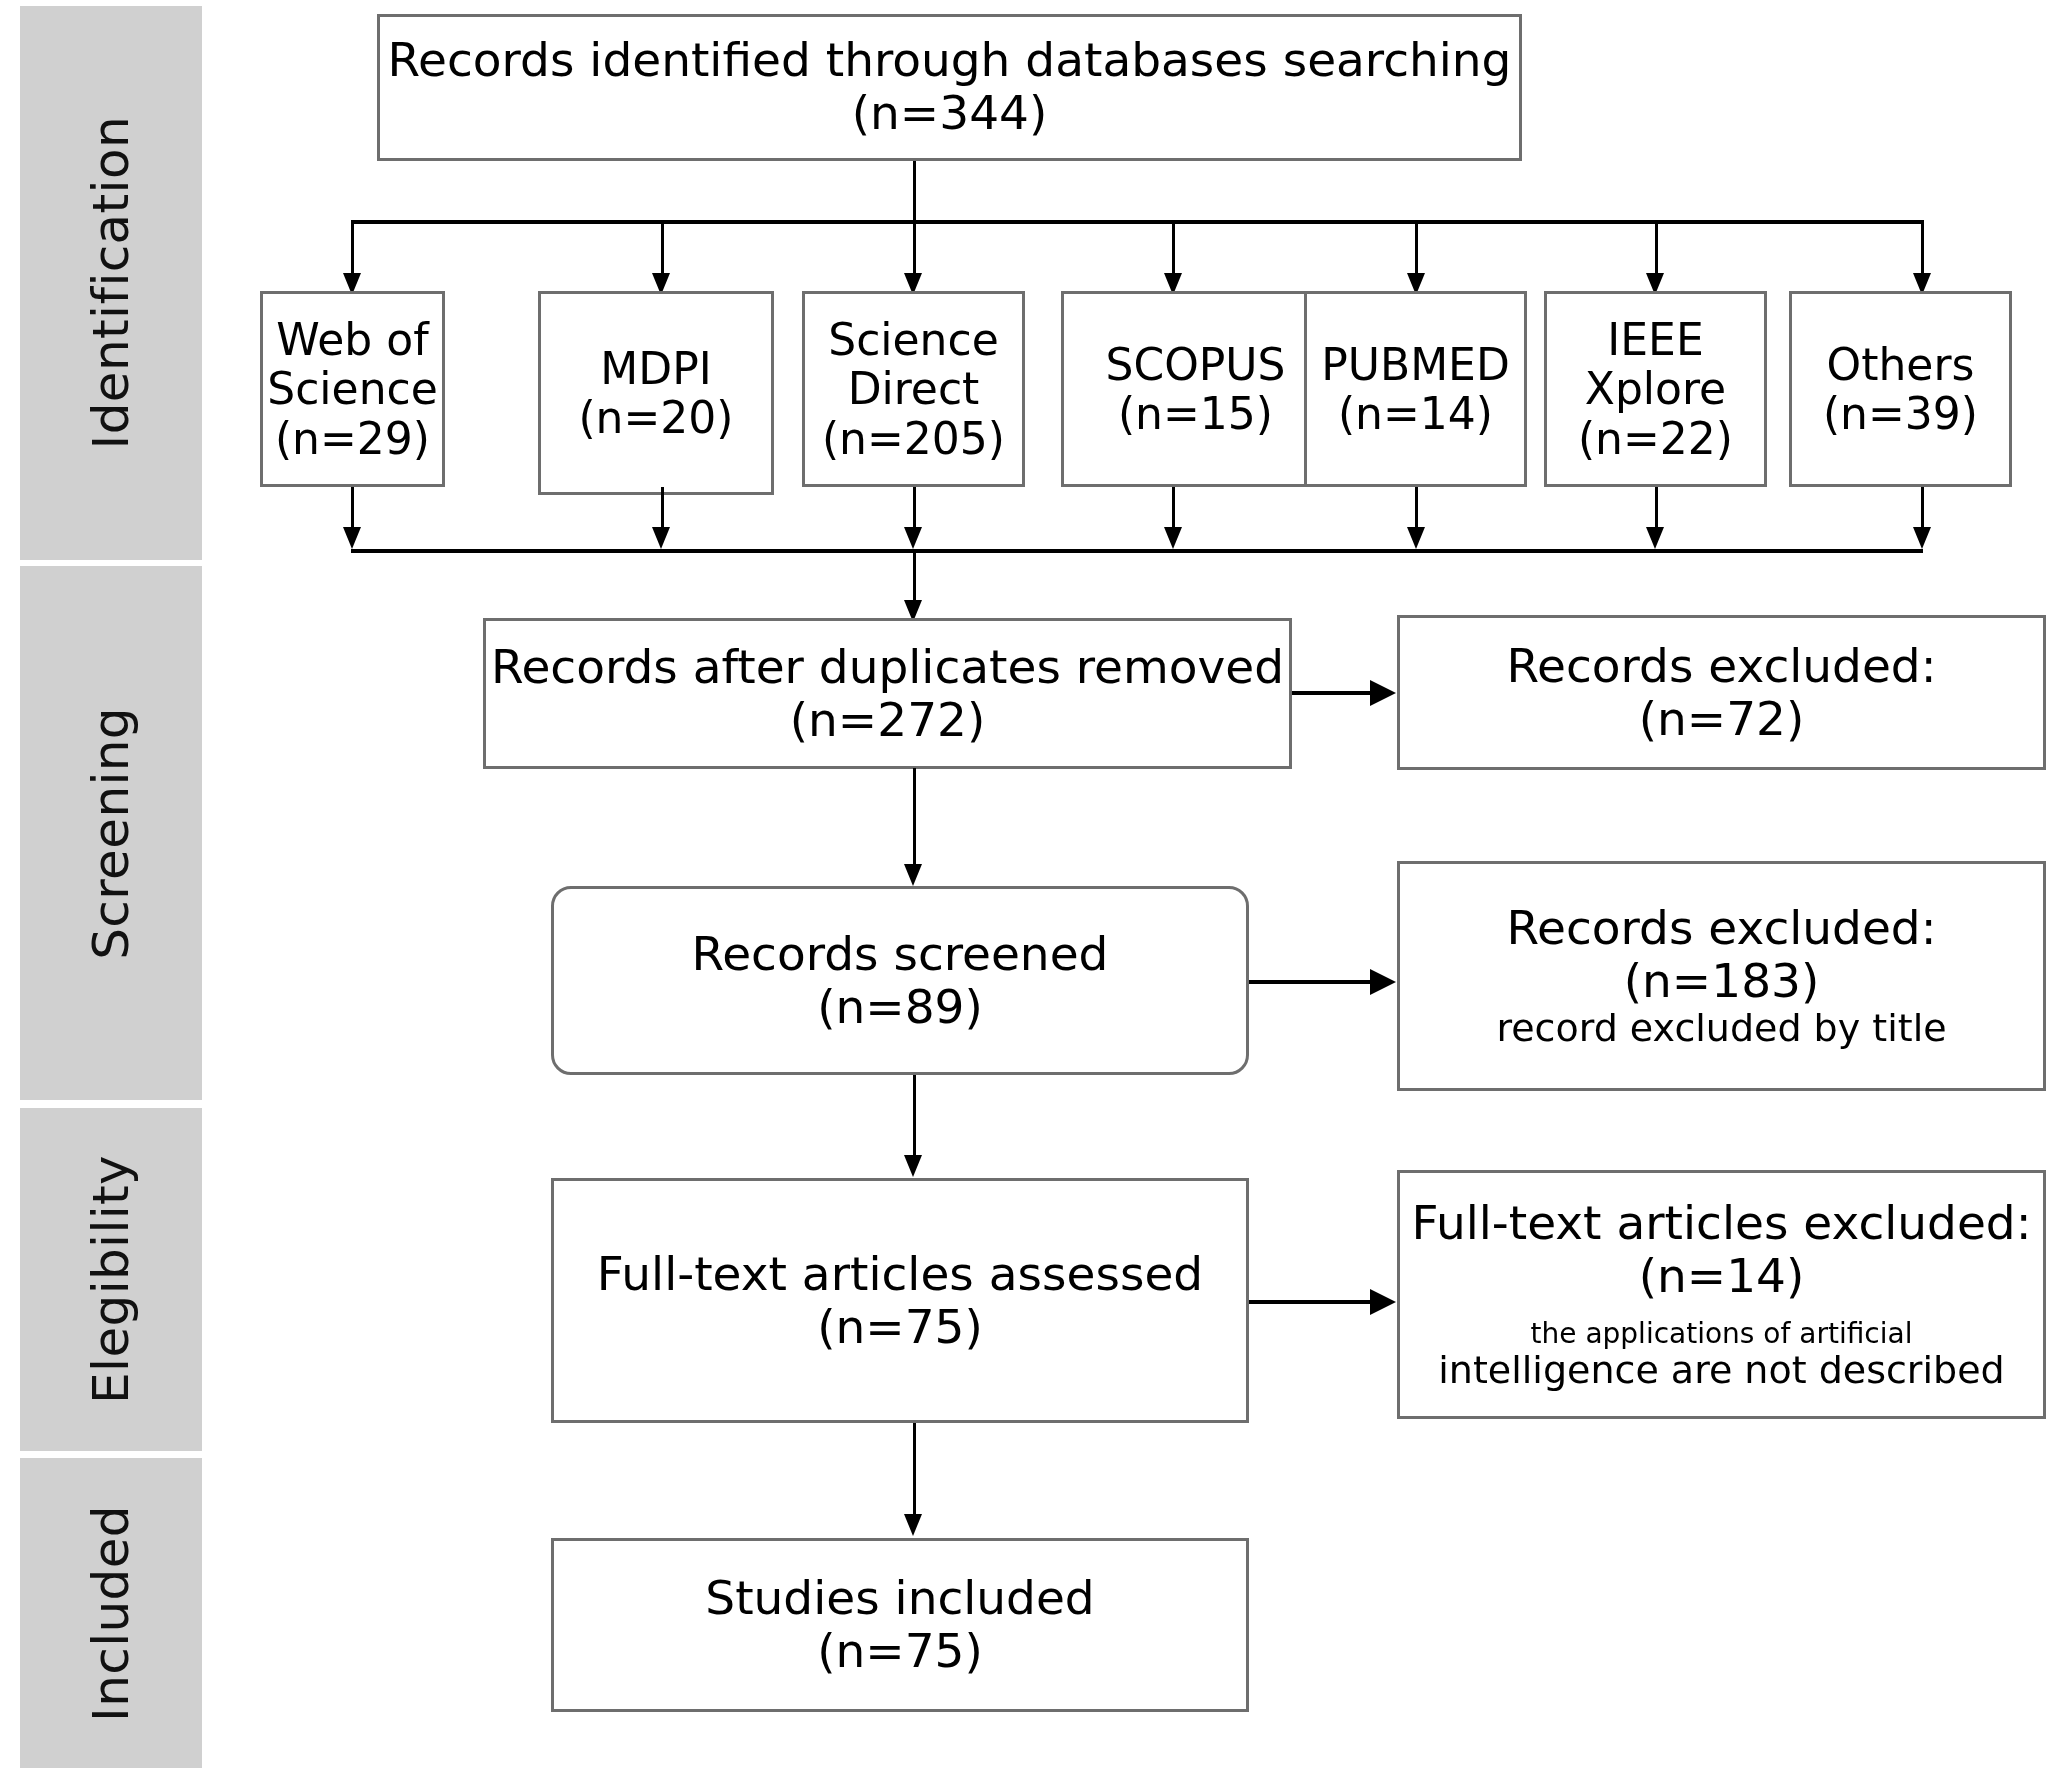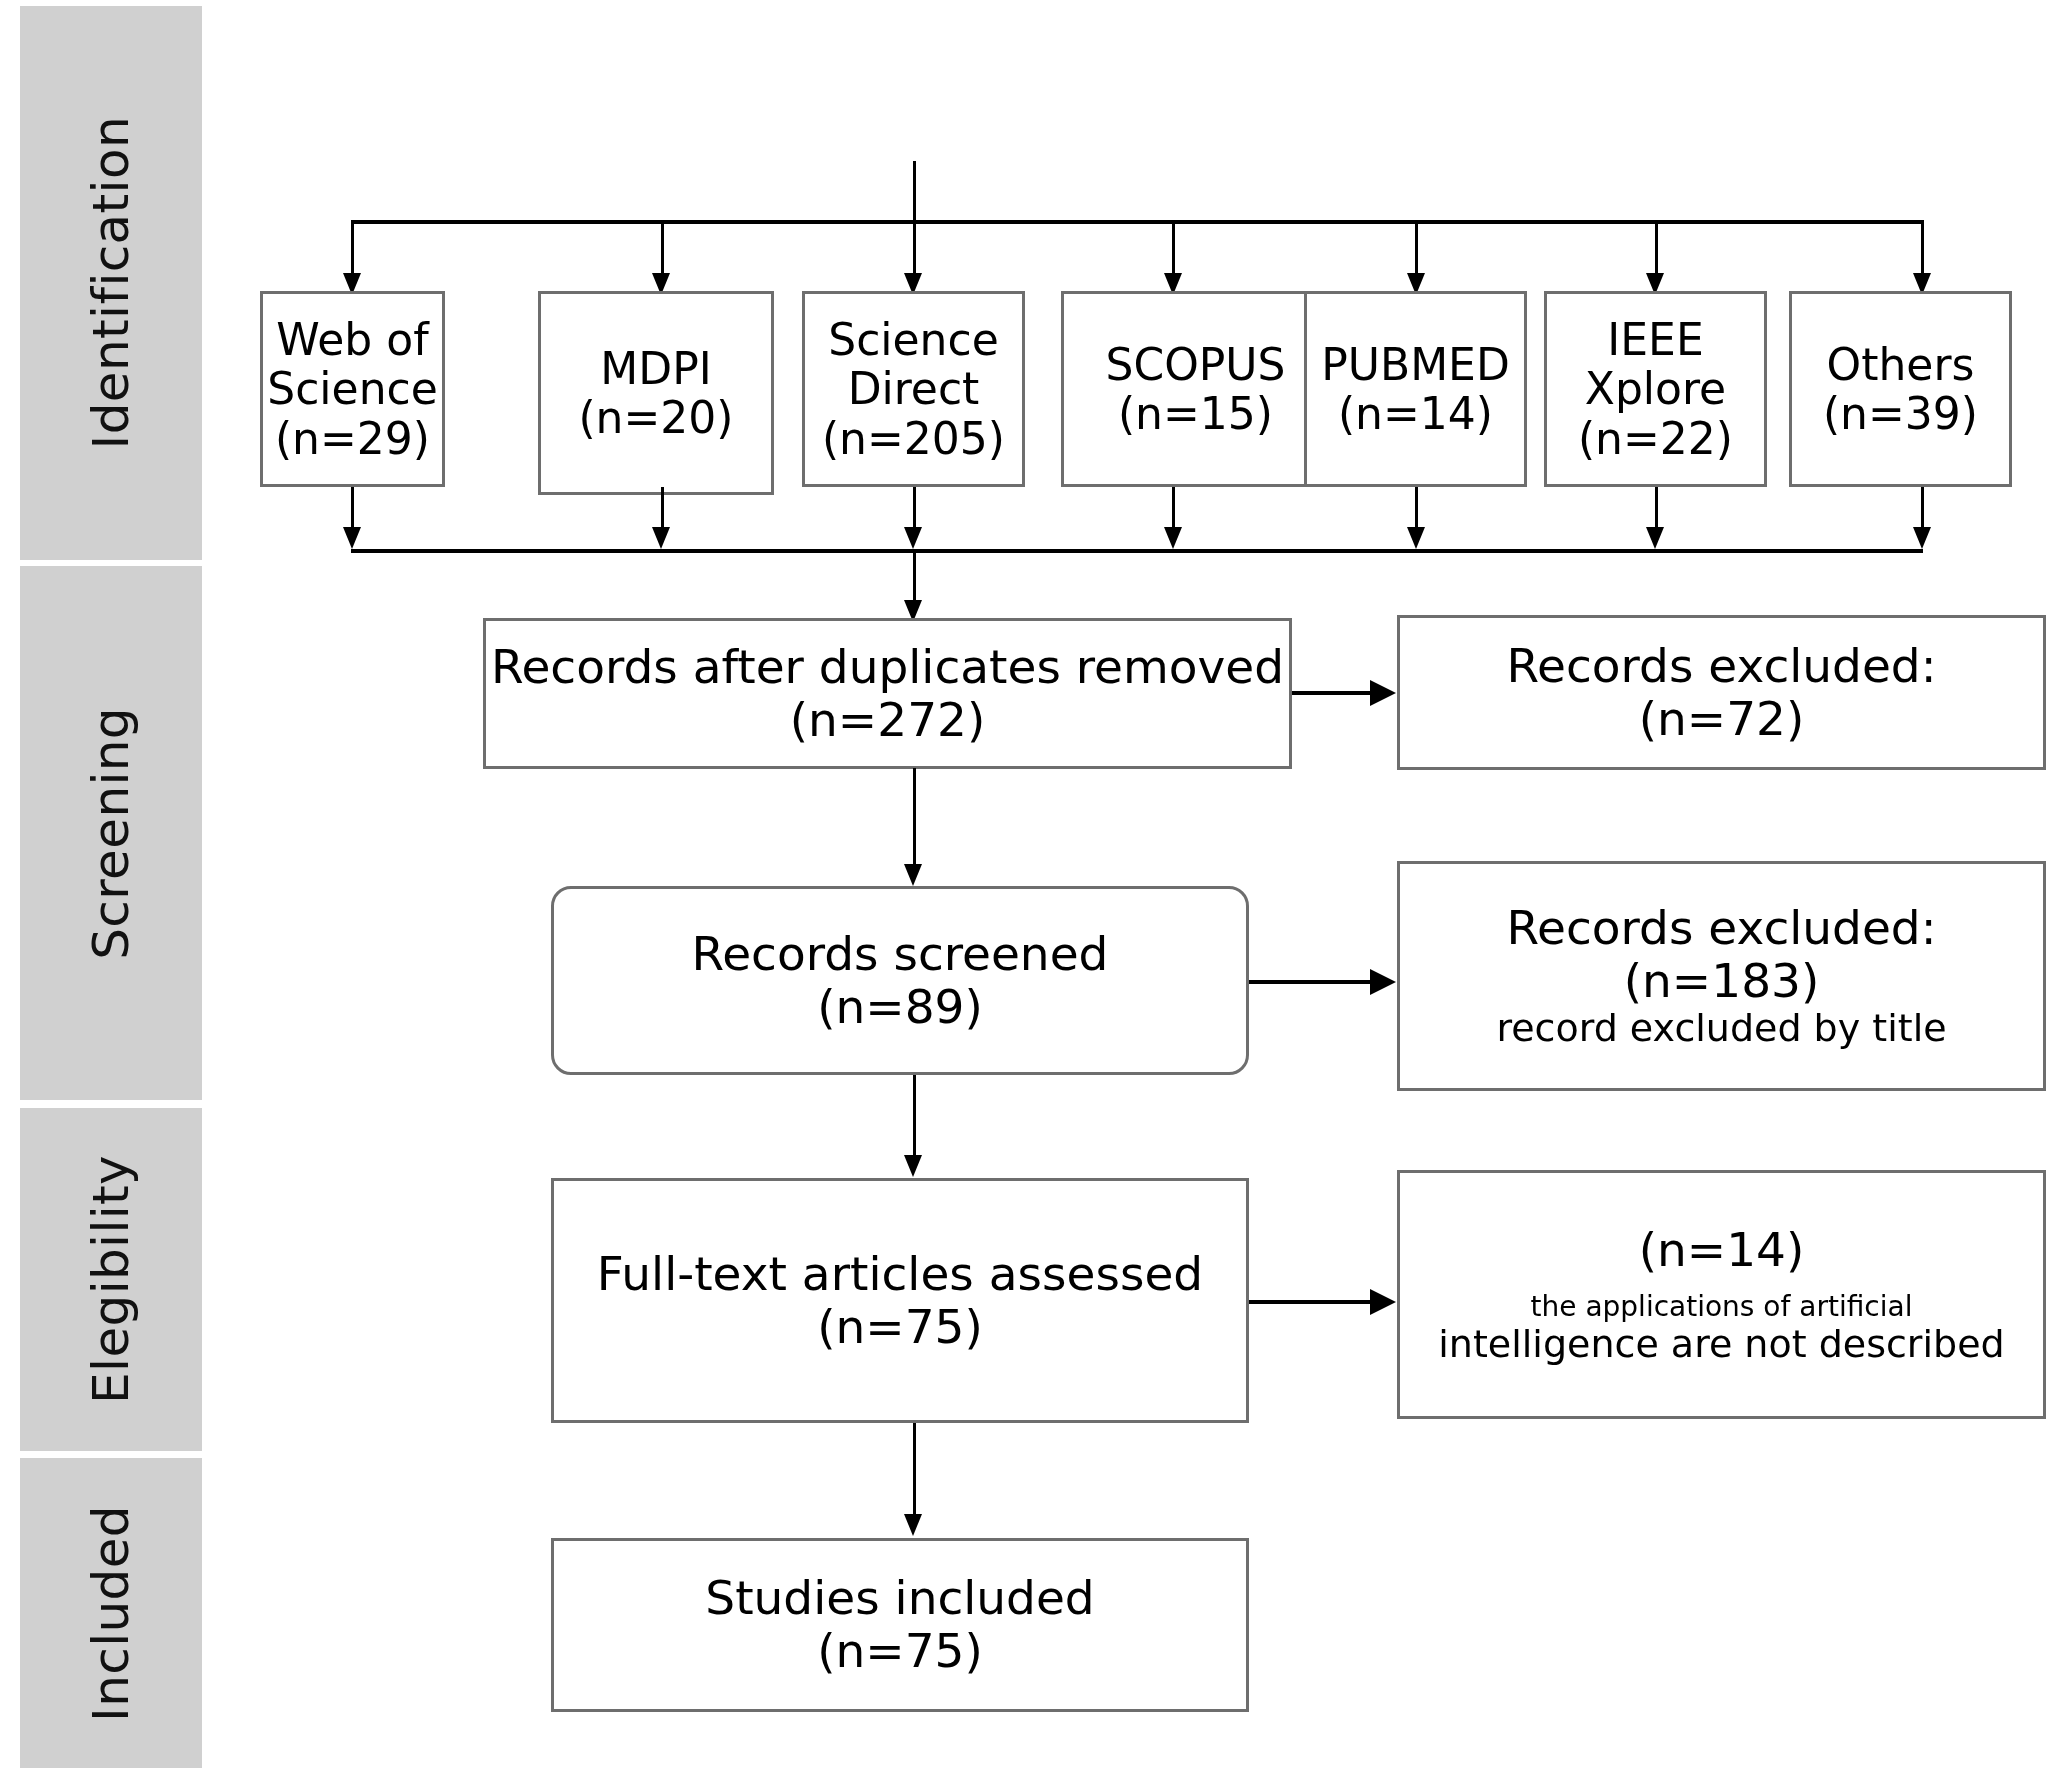--- a/index.html
+++ b/index.html
@@ -93,20 +93,24 @@
   </div>
 
   <div class="stage-band" style="left:20.4px;top:1108px;width:182px;height:343px;">
     <span class="stage-label">Elegibility</span>
   </div>
 
   <div class="stage-band" style="left:20.4px;top:1458px;width:182px;height:310px;">
     <span class="stage-label">Included</span>
   </div>
 
+  <div class="node f-big" style="left:377px;top:13.6px;width:1145px;height:147px;">
+    <span class="ln">Records identified through databases searching</span>
+    <span class="ln">(n=344)</span>
+  </div>
 
   <div class="vline" style="left:913px;top:161px;height:62px;"></div>
   <div class="hline" style="left:351px;top:220px;width:1572px;"></div>
 
   <div class="vline" style="left:351px;top:220px;height:57px;"></div>
   <div class="arrow-down" style="left:343px;top:273px;"></div>
 
   <div class="vline" style="left:661px;top:220px;height:57px;"></div>
   <div class="arrow-down" style="left:652px;top:273px;"></div>
 
@@ -224,20 +228,21 @@
 
   <div class="node f-big" style="left:551px;top:1178px;width:698px;height:245px;">
     <span class="ln">Full-text articles assessed</span>
     <span class="ln">(n=75)</span>
   </div>
 
   <div class="hline" style="left:1249px;top:1300px;width:122px;"></div>
   <div class="arrow-right" style="left:1370px;top:1289px;"></div>
 
   <div class="node f-big" style="left:1397px;top:1170px;width:649px;height:249px;">
+    <span class="ln">Full-text articles excluded:</span>
     <span class="ln">(n=14)</span>
     <span class="ln" style="font-size:28px;margin-top:15px;">the applications of artificial</span>
     <span class="ln" style="font-size:38px;">intelligence are not described</span>
   </div>
 
   <div class="vline" style="left:913px;top:1423px;height:94px;"></div>
   <div class="arrow-down" style="left:904px;top:1514px;"></div>
 
   <div class="node f-big" style="left:551px;top:1538px;width:698px;height:174px;">
     <span class="ln">Studies included</span>

